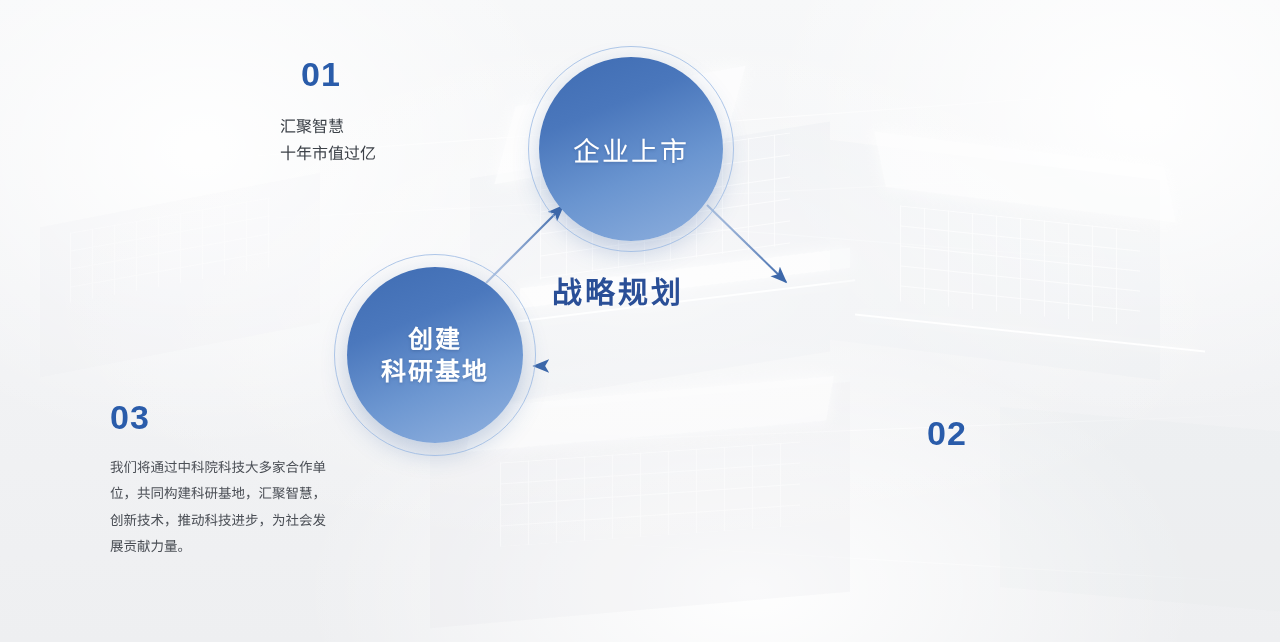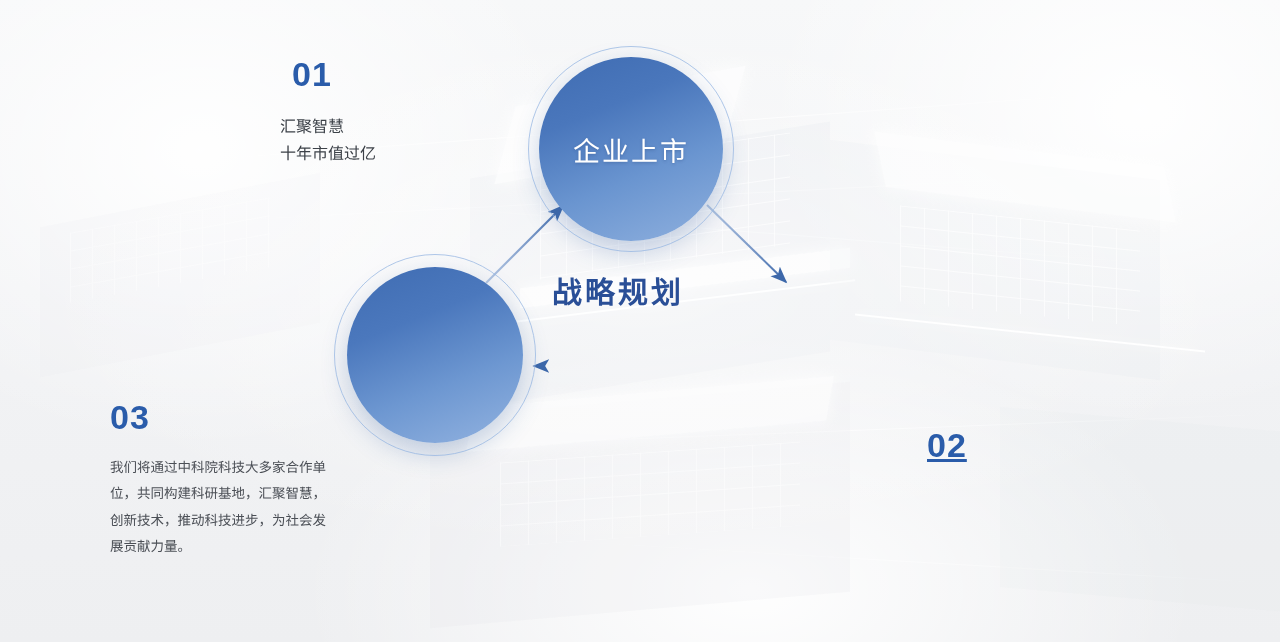--- a/index.html
+++ b/index.html
@@ -104,27 +104,27 @@
     font-size:34px;font-weight:700;letter-spacing:1px;
     color:#2a5caa;
   }
   .para{
     position:absolute;
     color:#4b4f56;
     line-height:1.85;
     white-space:pre-line;
   }
 
-  .blk01-num{left:292px;top:55px;}
+  .blk01-num{left:301px;top:55px;}
   .blk01-txt{left:280px;top:113px;width:300px;font-size:16px;color:#3c4148;line-height:1.7;}
 
   .blk03-num{left:110px;top:398px;}
   .blk03-txt{left:110px;top:455px;width:290px;font-size:13.5px;line-height:1.95;}
 
-  .blk02-num{left:927px;top:426px;text-decoration:underline;}
+  .blk02-num{left:927px;top:414px;}
   .blk02-txt{left:903px;top:474px;width:350px;font-size:13.5px;line-height:2.05;}
 </style>
 </head>
 <body>
 
 <div class="stage">
 
   <div class="bg-layer">
     <div class="soft-haze" style="left:-180px;top:-150px;width:760px;height:600px;"></div>
     <div class="soft-haze" style="left:760px;top:-200px;width:760px;height:620px;"></div>
@@ -187,20 +187,22 @@
 
   <div class="center-title">战略规划</div>
 
   <div class="node node-top">
     <span class="ring"></span>
     <span class="node-label">企业上市</span>
   </div>
 
   <div class="node node-left">
     <span class="ring"></span>
+    <span class="node-label">创建
+科研基地</span>
   </div>
 
 
   <div class="num blk01-num">01</div>
   <div class="para blk01-txt">汇聚智慧
 十年市值过亿</div>
 
   <div class="num blk03-num">03</div>
   <div class="para blk03-txt">我们将通过中科院科技大多家合作单
 位，共同构建科研基地，汇聚智慧，

